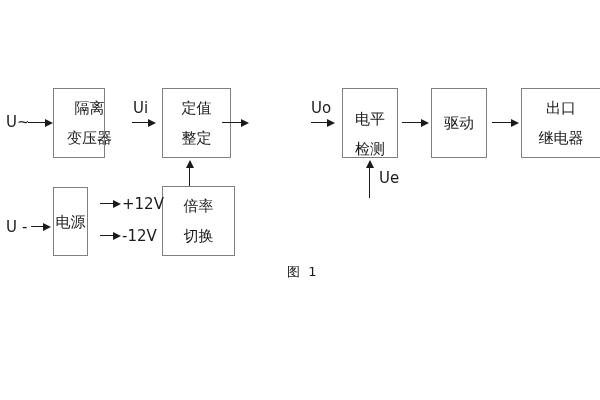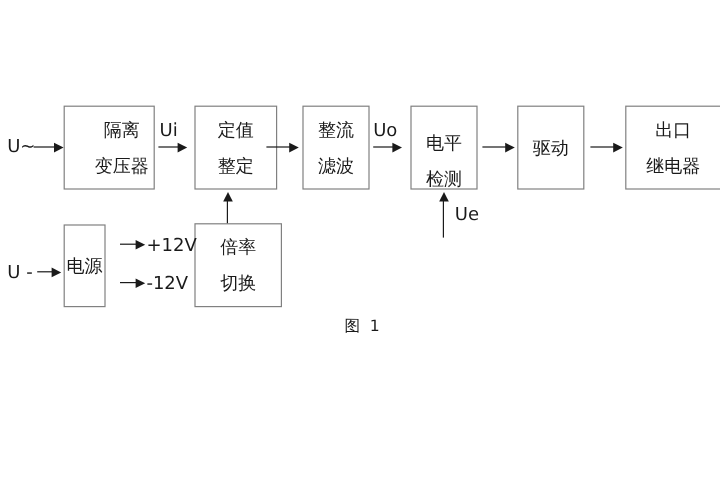--- a/index.html
+++ b/index.html
@@ -18,34 +18,30 @@
   .arr-r{position:absolute;width:0;height:0;border-left:8px solid #1a1a1a;border-top:4px solid transparent;border-bottom:4px solid transparent;}
   .arr-u{position:absolute;width:0;height:0;border-bottom:8px solid #1a1a1a;border-left:4px solid transparent;border-right:4px solid transparent;}
   .dash{letter-spacing:5px;}
   .caption{position:absolute;font-size:13px;letter-spacing:2px;}
 </style>
 </head>
 <body>
 
 <div class="canvas">
 
-  <div class="block" style="left:53px;top:88px;width:76px;height:70px;padding-left:21px;">
+  <div class="block" style="left:53px;top:88px;width:52px;height:70px;padding-left:21px;">
     <span>隔离</span>
     <span>变压器</span>
   </div>
 
   <div class="block" style="left:162px;top:88px;width:69px;height:70px;">
     <span>定值</span>
     <span>整定</span>
   </div>
 
-  <div class="block" style="left:252px;top:88px;width:56px;height:70px;">
-    <span>整流</span>
-    <span>滤波</span>
-  </div>
 
   <div class="block" style="left:342px;top:88px;width:56px;height:70px;justify-content:flex-end;">
     <span>电平</span>
     <span>检测</span>
   </div>
 
   <div class="block" style="left:431px;top:88px;width:56px;height:70px;">
     <span>驱动</span>
   </div>
 

